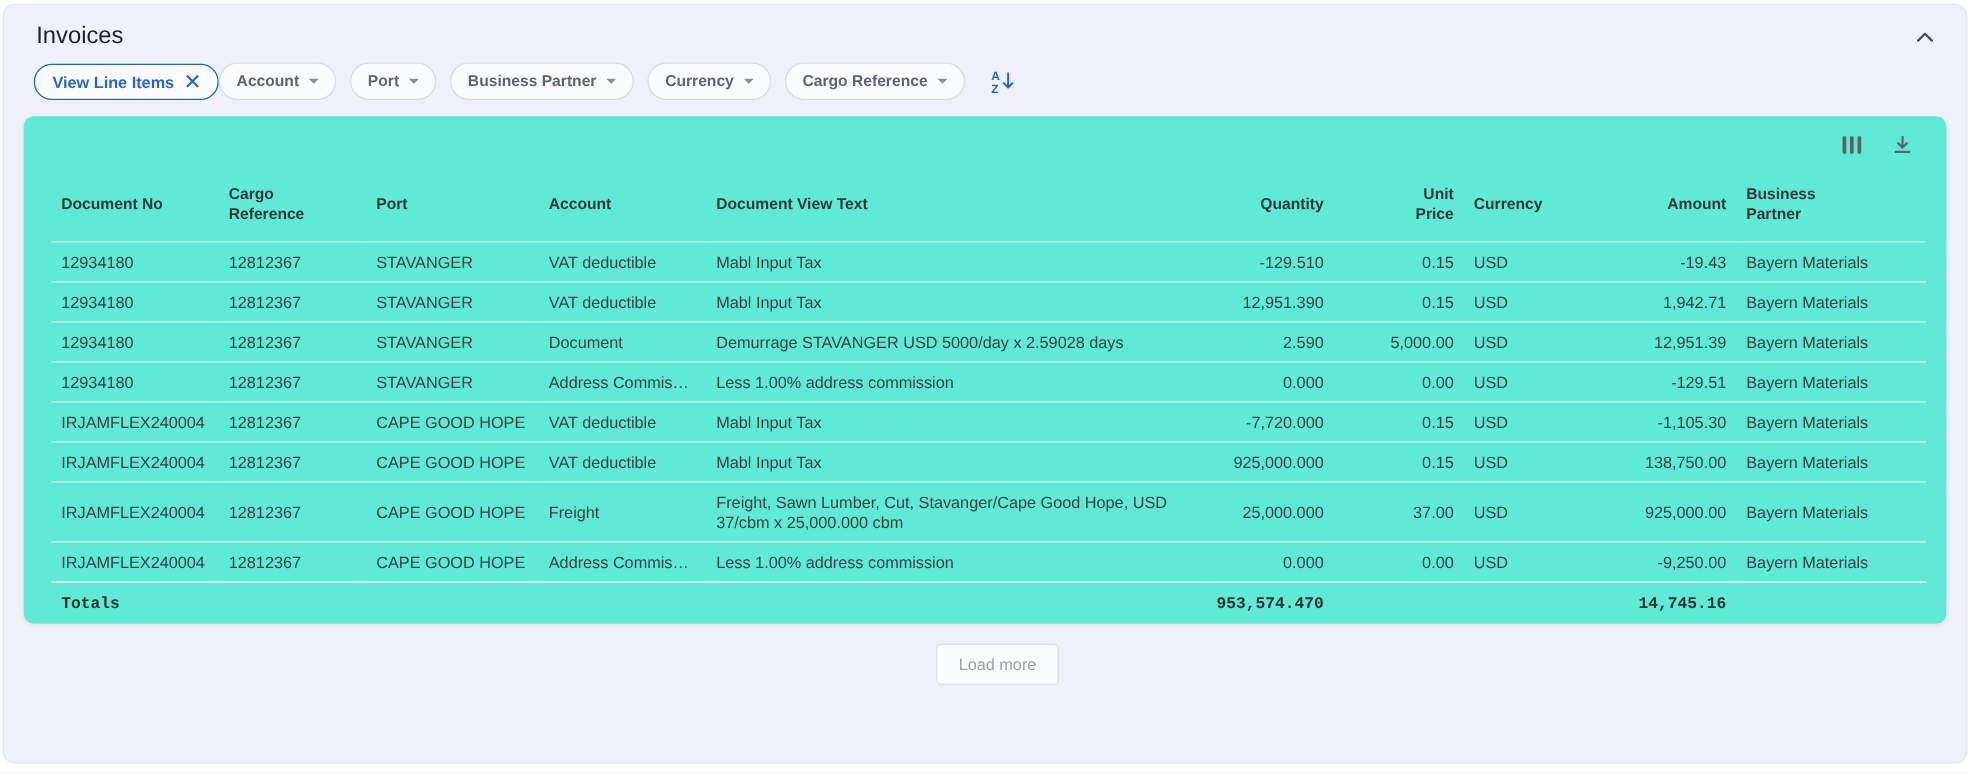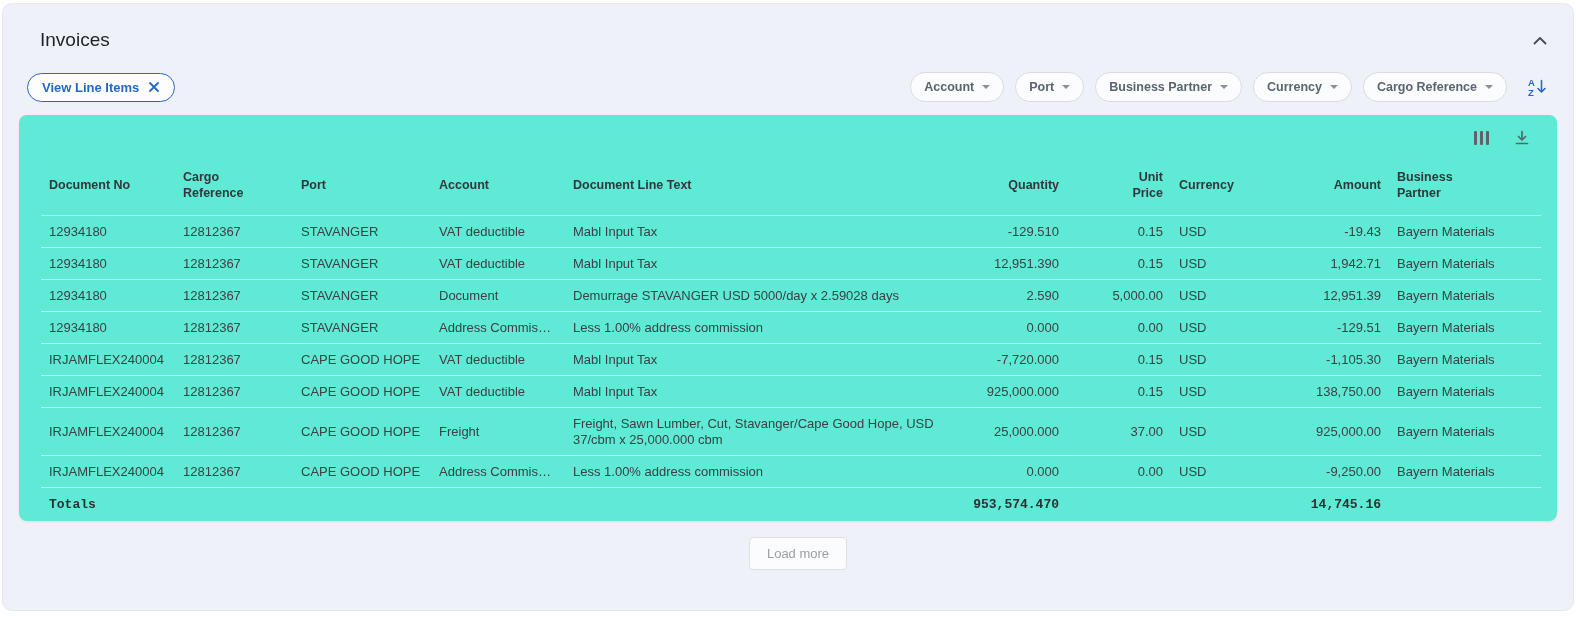--- a/index.html
+++ b/index.html
@@ -14,25 +14,25 @@
     height: 100%;
     background: #eef1f7;
     border: 1px solid #e3e7ee;
     border-radius: 10px;
     overflow: hidden;
   }
   .panel-header {
     display: flex; align-items: center; justify-content: space-between;
     padding: 14px 22px 8px 26px;
   }
-  .title { margin: 11px; font-size: 19px; font-weight: 400; color: #1d2129; }
+  .title { margin: 0; font-size: 19px; font-weight: 400; color: #1d2129; }
   .collapse-btn { padding: 4px; cursor: pointer; display: flex; align-items: center; }
 
   .toolbar {
-    display: flex; align-items: center; justify-content: space-between;
+    display: flex; align-items: center; 
     padding: 2px 24px 13px 24px;
   }
   .chip {
     display: inline-flex; align-items: center; gap: 9px;
     padding: 6px 14px;
     border: 1.5px solid #2667c9; border-radius: 17px;
     background: #fdfdfe; color: #2667c9;
     font-size: 13px; font-weight: 700; cursor: pointer;
   }
   .chip-close { display: flex; align-items: center; cursor: pointer; }
@@ -185,21 +185,21 @@
             <col style="width: 138px;">
             <col style="width: 152px;">
           </colgroup>
         <thead>
           <tr>
               <th class="al-left">Document No</th>
               <th class="al-left wrap-label">Cargo
 Reference</th>
               <th class="al-left">Port</th>
               <th class="al-left">Account</th>
-              <th class="al-left">Document Line Text</th>
+              <th class="al-left">Document View Text</th>
               <th class="al-right">Quantity</th>
               <th class="al-right wrap-label">Unit
 Price</th>
               <th class="al-left">Currency</th>
               <th class="al-right">Amount</th>
               <th class="al-left wrap-label">Business
 Partner</th>
             </tr>
         </thead>
         <tbody>

